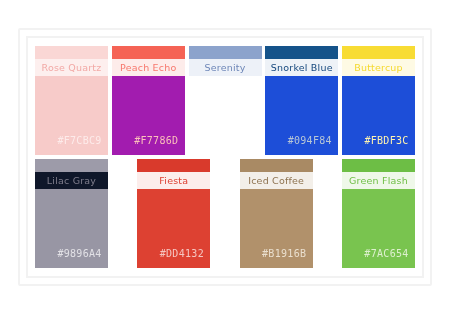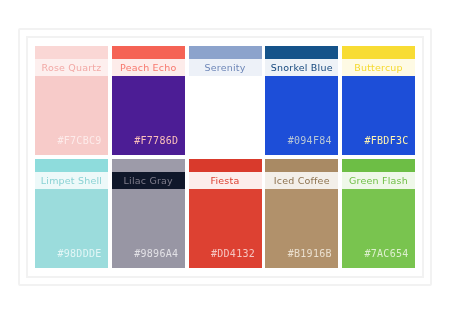--- a/index.html
+++ b/index.html
@@ -116,21 +116,21 @@
         <div class="swatch-body" style="background: rgb(247, 203, 201);">
           <span class="swatch-hex" style="color: rgb(253, 235, 234);">#F7CBC9</span>
         </div>
       </div>
 
       <div class="swatch">
         <div class="swatch-top-strip" style="background: rgb(245, 99, 85);"></div>
         <div class="swatch-name-band" style="background: rgb(253, 236, 234);">
           <span class="swatch-name" style="color: rgb(247, 120, 109);">Peach Echo</span>
         </div>
-        <div class="swatch-body" style="background: #4c1d95;">
+        <div class="swatch-body" style="background: #a21caf;">
           <span class="swatch-hex" style="color: rgb(251, 192, 186);">#F7786D</span>
         </div>
       </div>
 
       <div class="swatch">
         <div class="swatch-top-strip" style="background: rgb(140, 163, 204);"></div>
         <div class="swatch-name-band" style="background: rgb(237, 241, 248);">
           <span class="swatch-name" style="color: rgb(110, 135, 184);">Serenity</span>
         </div>
       </div>
@@ -152,29 +152,20 @@
         </div>
         <div class="swatch-body" style="background: #1d4ed8;">
           <span class="swatch-hex" style="color: rgb(254, 243, 175);">#FBDF3C</span>
         </div>
       </div>
 
     </div>
 
     <div class="swatch-row">
 
-      <div class="swatch">
-        <div class="swatch-top-strip" style="background: rgb(142, 220, 220);"></div>
-        <div class="swatch-name-band" style="background: rgb(237, 249, 249);">
-          <span class="swatch-name" style="color: rgb(138, 210, 212);">Limpet Shell</span>
-        </div>
-        <div class="swatch-body" style="background: rgb(155, 220, 220);">
-          <span class="swatch-hex" style="color: rgb(226, 246, 246);">#98DDDE</span>
-        </div>
-      </div>
 
       <div class="swatch">
         <div class="swatch-top-strip" style="background: rgb(157, 155, 169);"></div>
         <div class="swatch-name-band" style="background: #0f172a;">
           <span class="swatch-name" style="color: rgb(126, 124, 139);">Lilac Gray</span>
         </div>
         <div class="swatch-body" style="background: rgb(152, 150, 164);">
           <span class="swatch-hex" style="color: rgb(226, 225, 230);">#9896A4</span>
         </div>
       </div>

